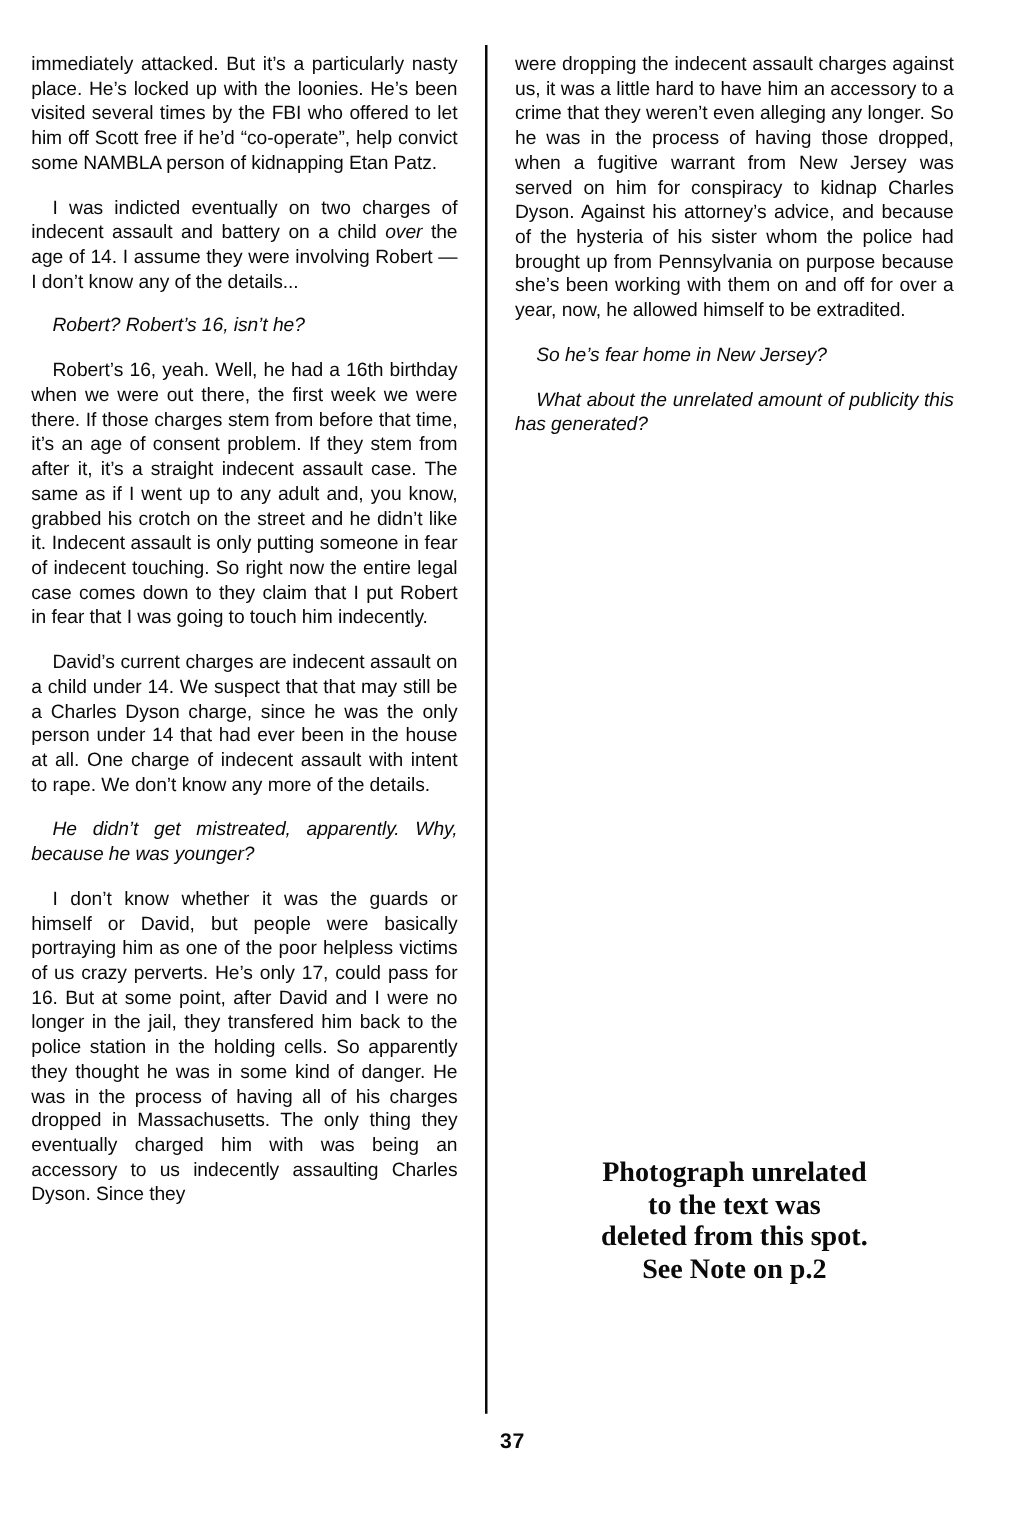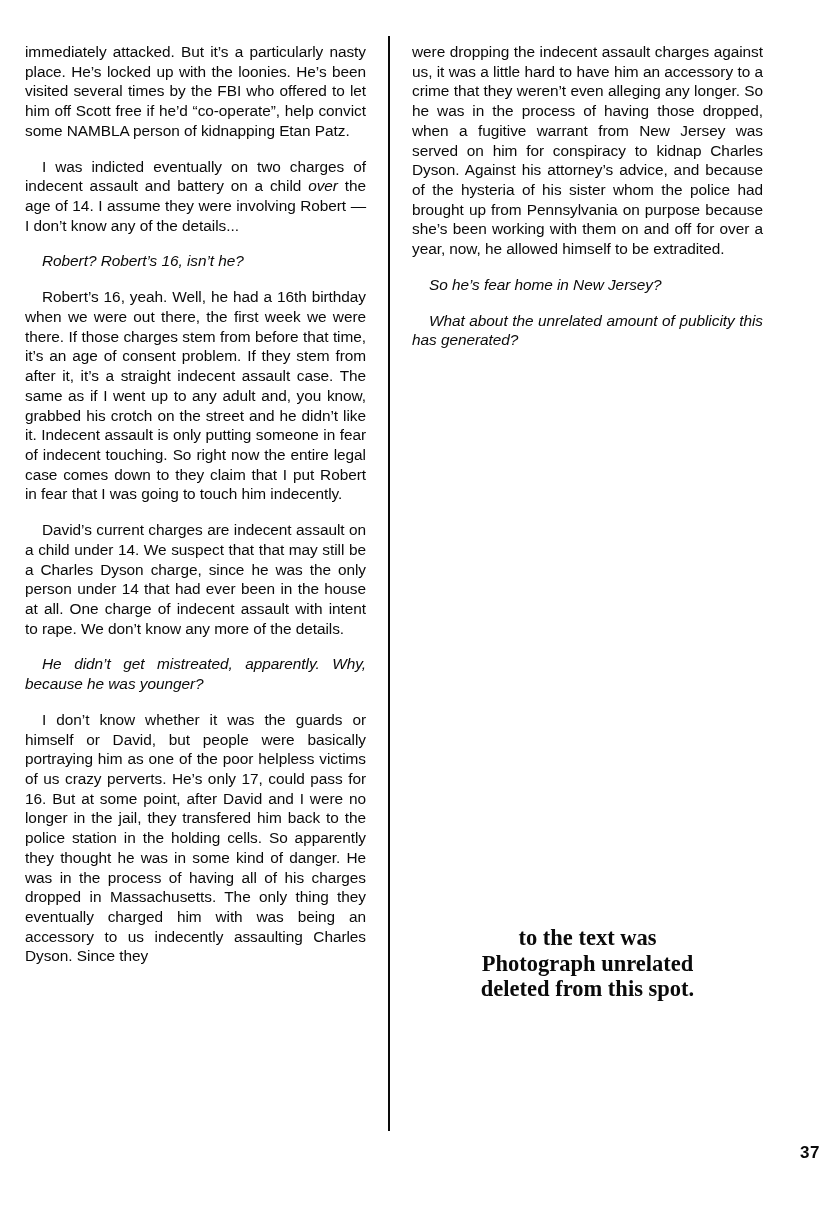--- a/index.html
+++ b/index.html
@@ -79,21 +79,21 @@
     letter-spacing: 0px;
   }
   .photo-note .ln { display: block; }
 
   
   .folio {
     position: absolute;
     left: 0;
     right: 0;
     top: 1143px;
-    text-align: right;
+    text-align: center;
     font-family: "Liberation Sans", sans-serif;
     font-weight: bold;
     font-size: 17px;
     color: #0a0a0a;
     letter-spacing: 0.5px;
   }
 </style>
 </head>
 <body>
 
@@ -126,20 +126,21 @@
 
     <p class="q">So he’s fear home in New Jersey?</p>
 
 
     <p class="q">What about the unrelated amount of publicity this has generated?</p>
 
 
   </div>
 
   <div class="photo-note">
+    <span class="ln">Photograph unrelated</span>
     <span class="ln">to the text was</span>
-    <span class="ln">Photograph unrelated</span>
     <span class="ln">deleted from this spot.</span>
+    <span class="ln">See Note on p.2</span>
   </div>
 
   <div class="folio">37</div>
 
 </div>
 
 </body></html>

